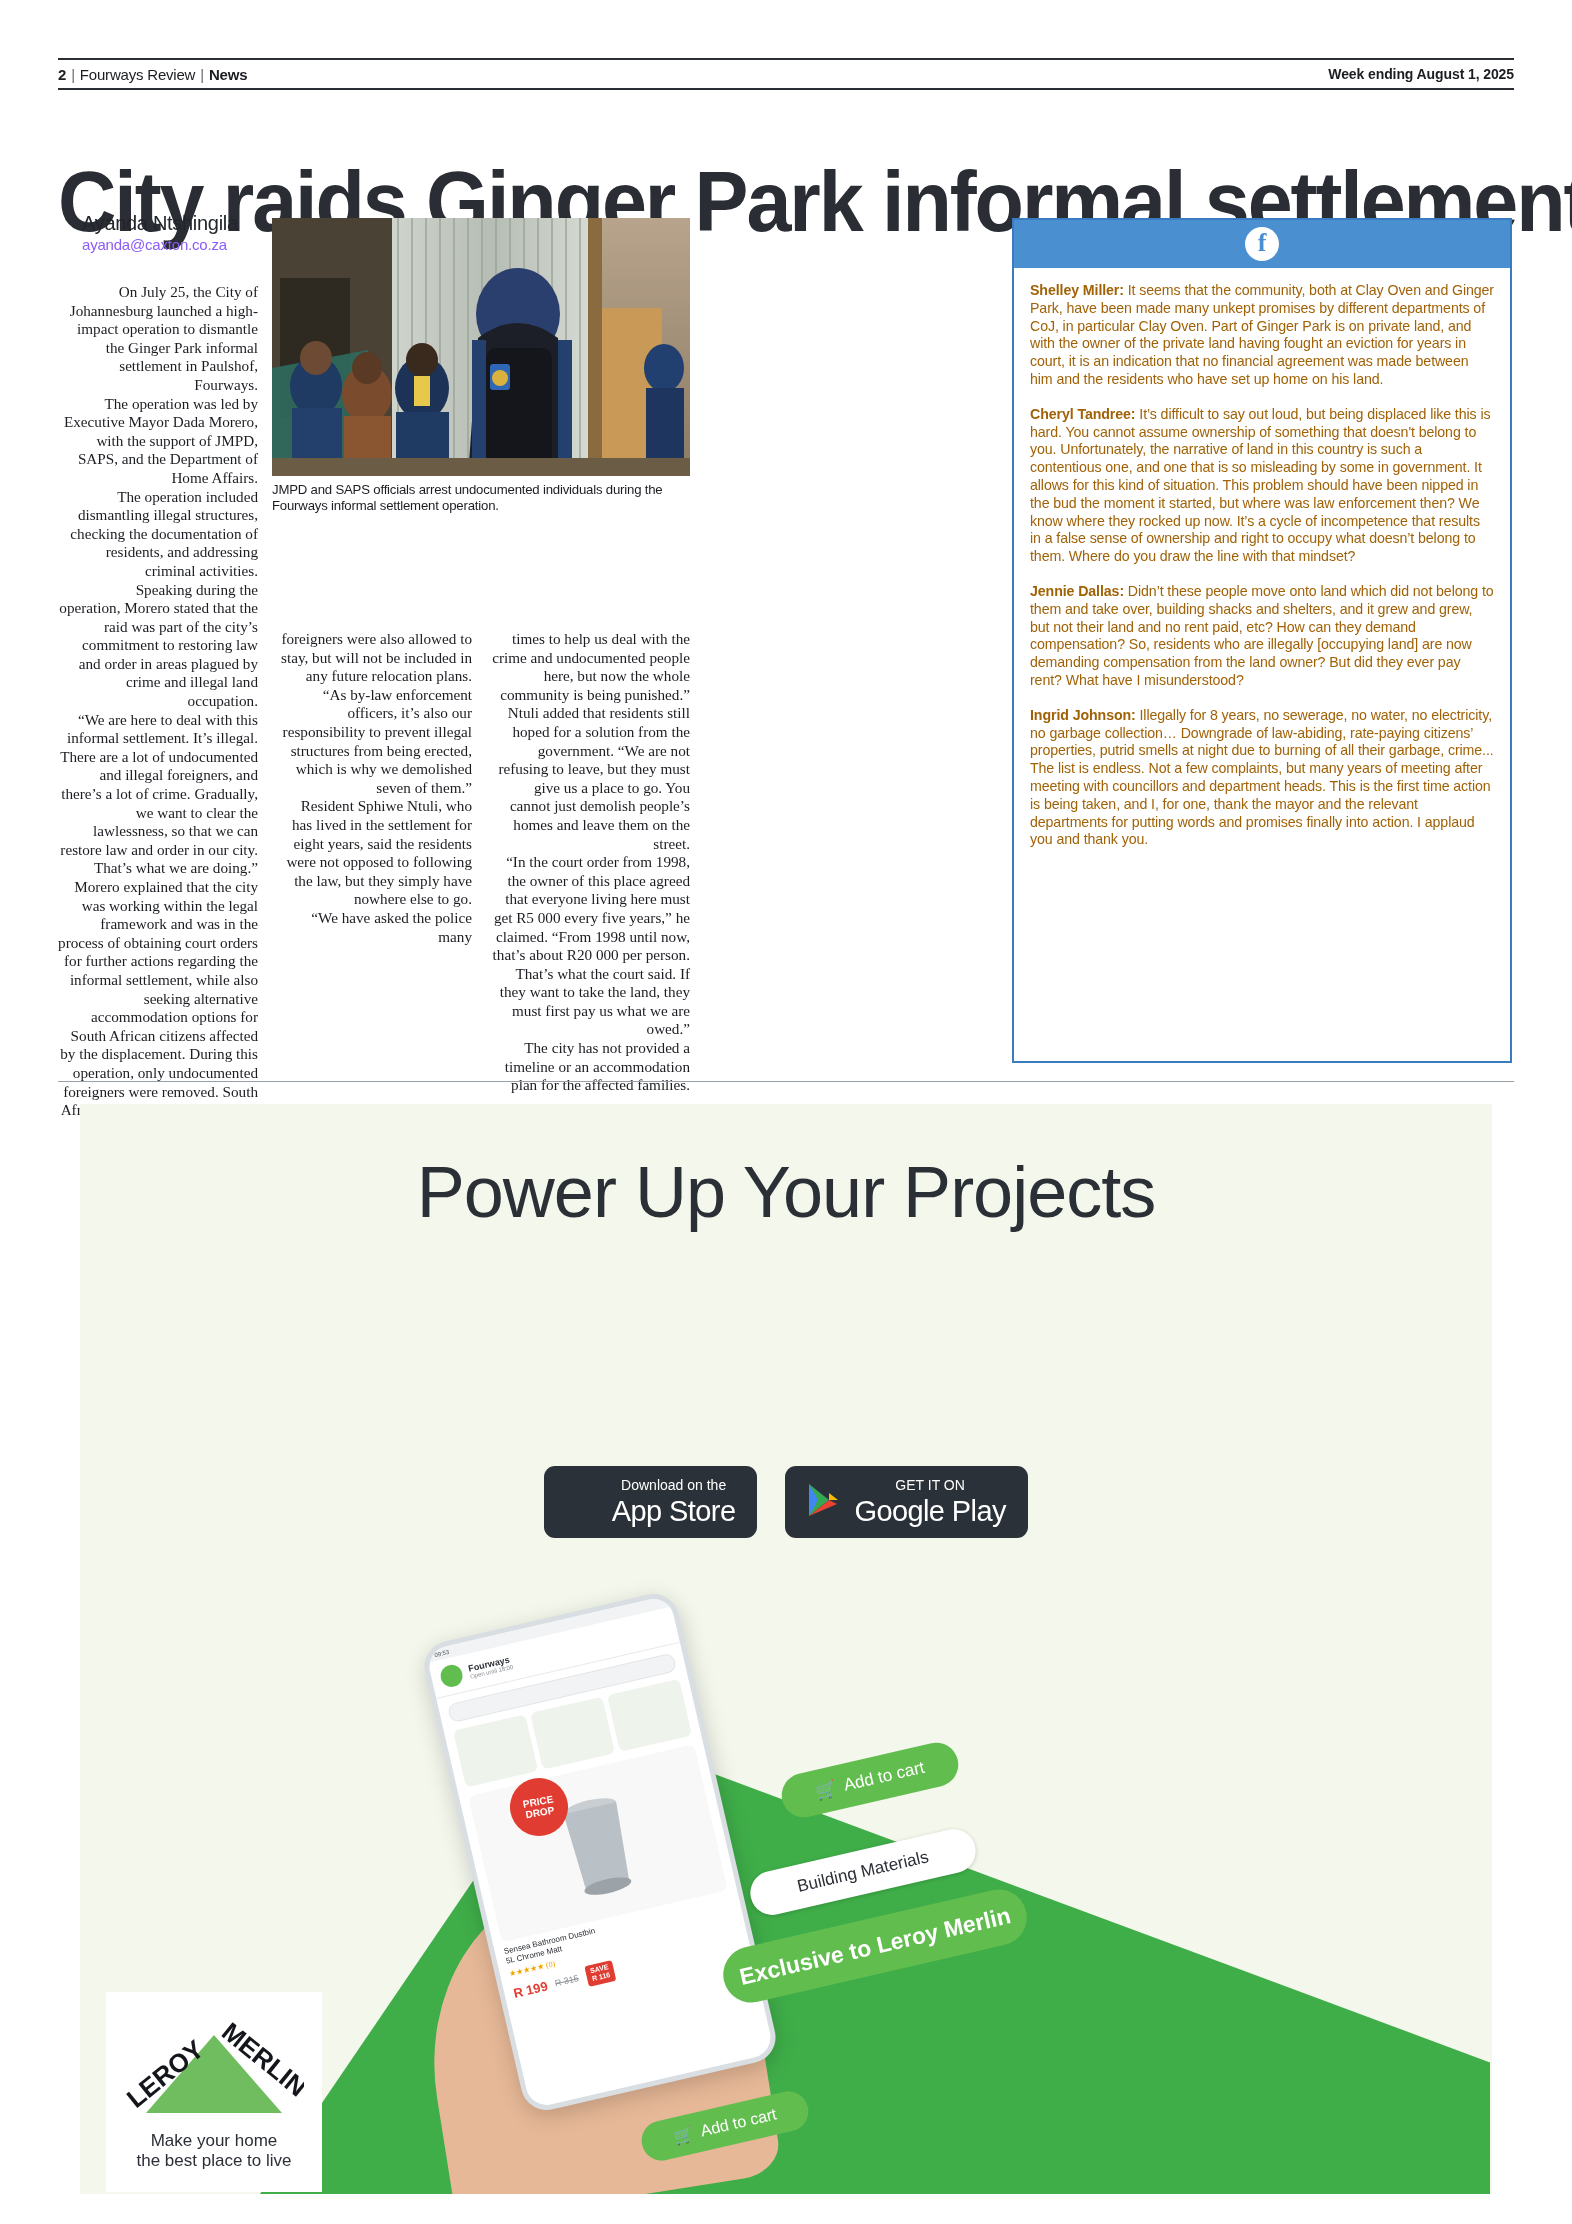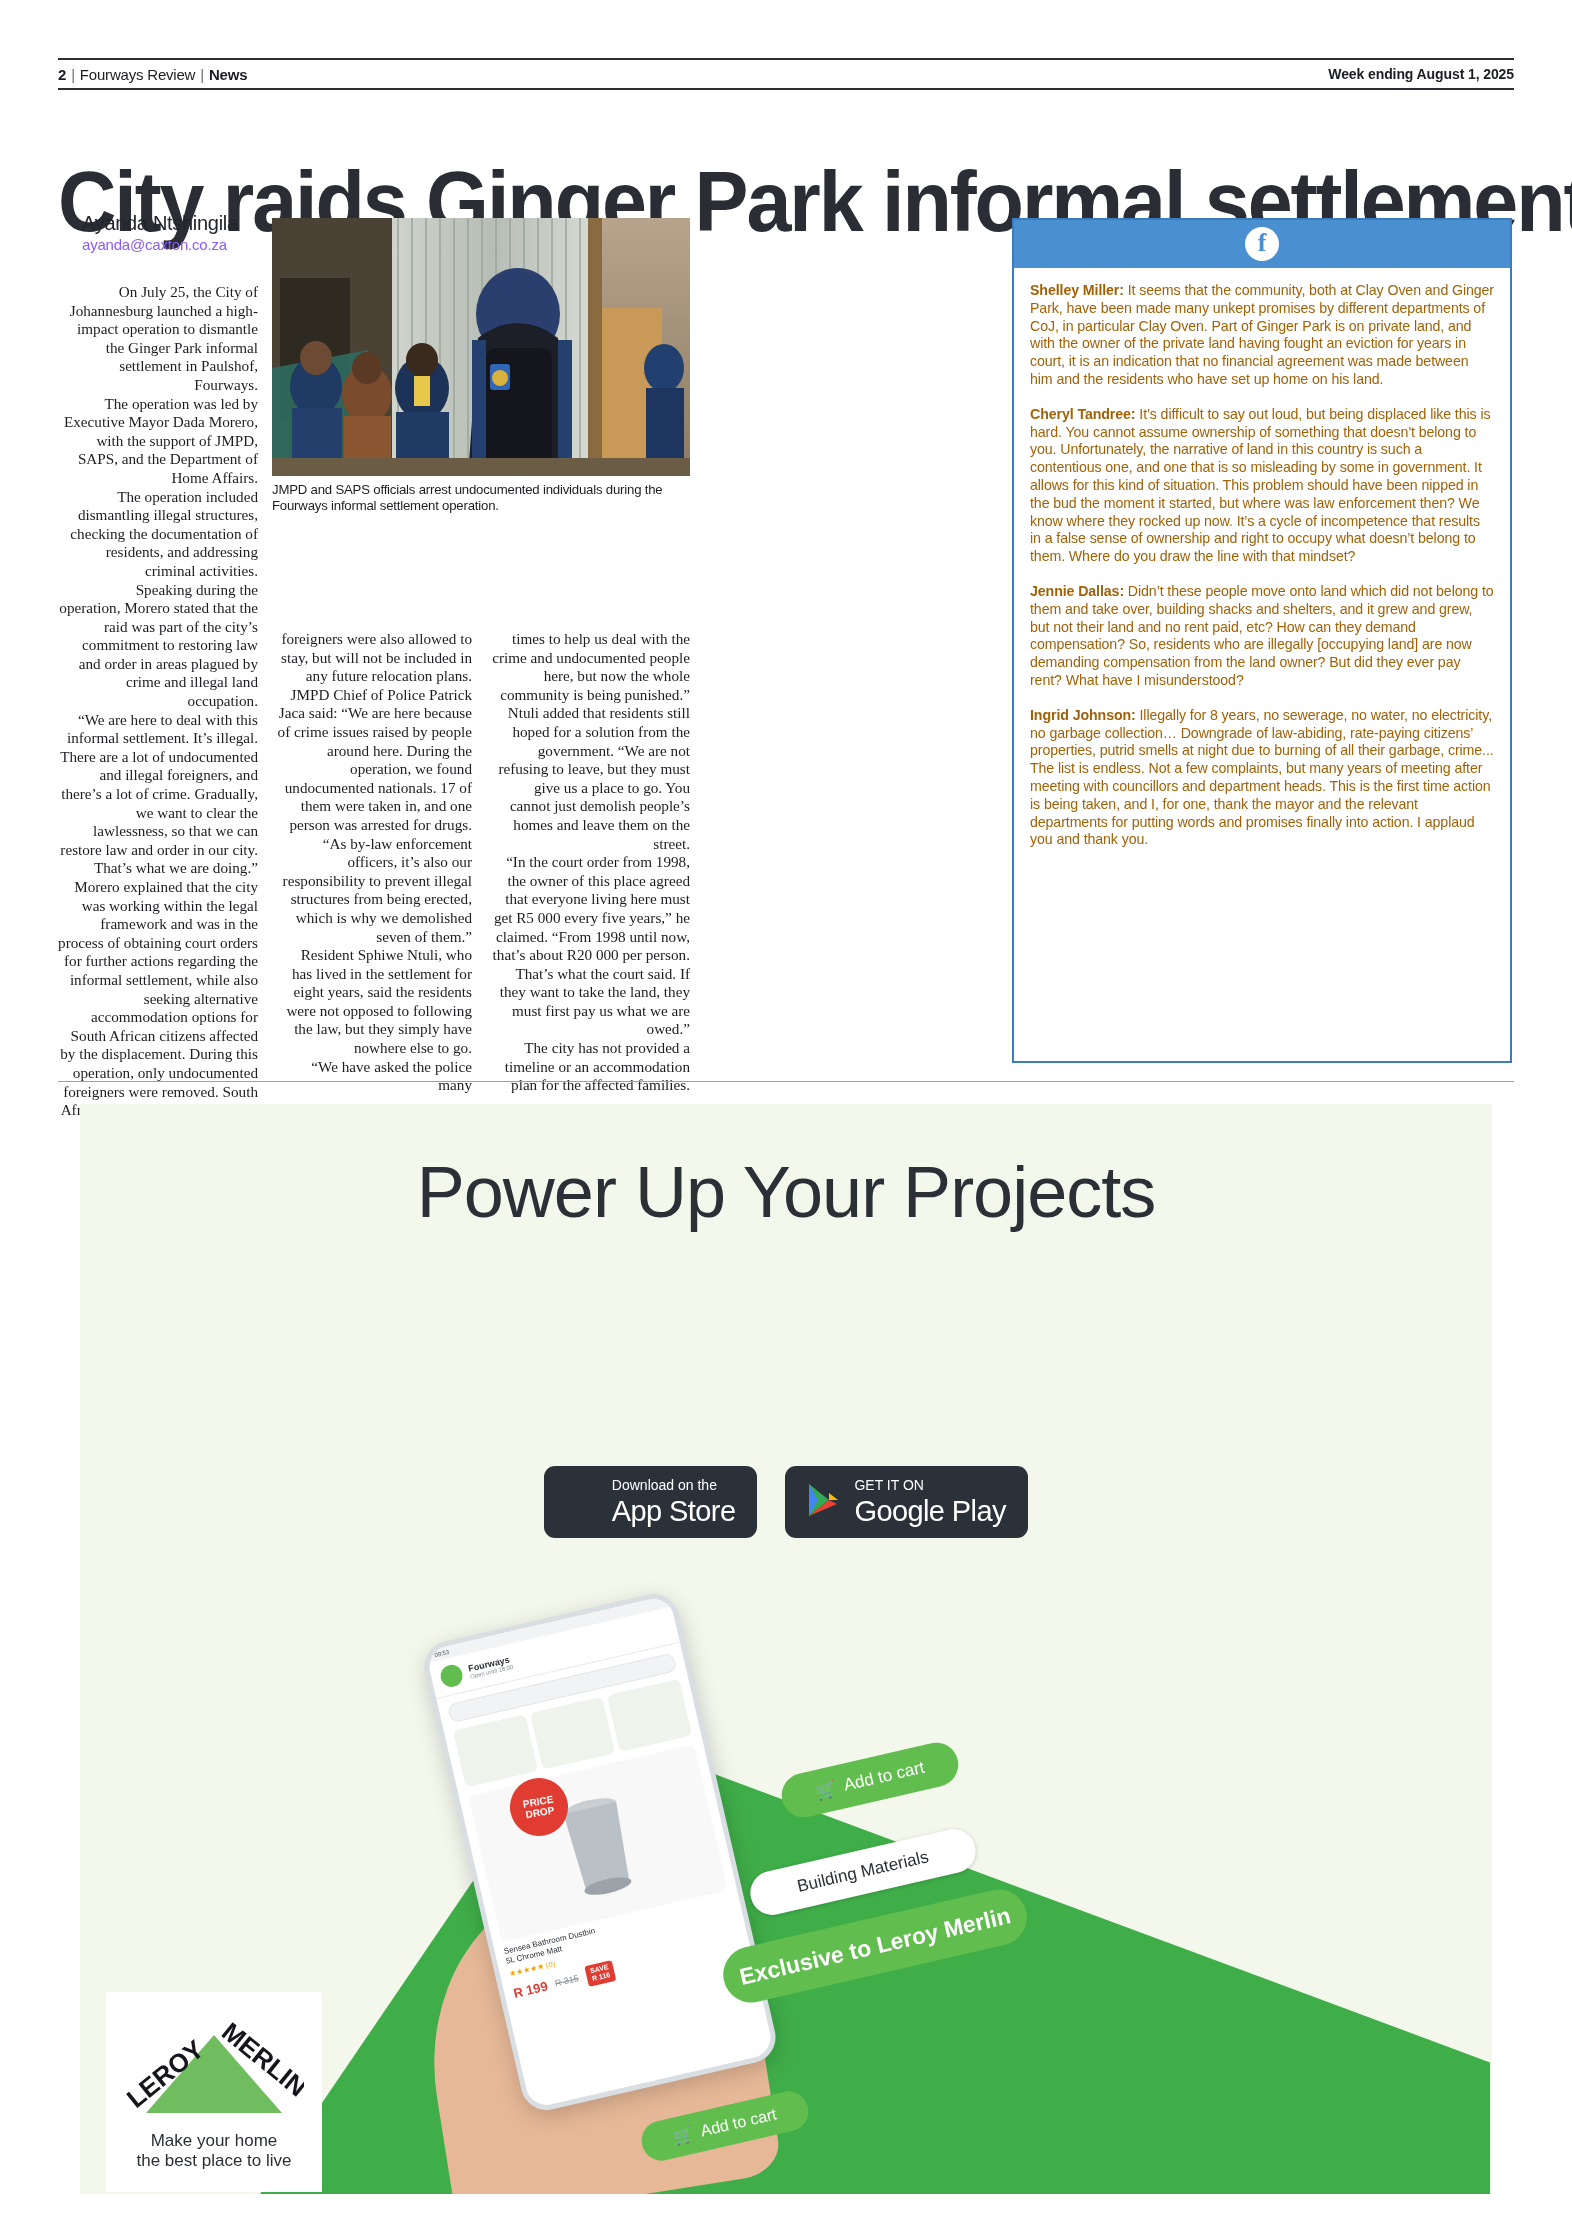--- a/index.html
+++ b/index.html
@@ -218,20 +218,21 @@
   }
 
   
   .badges {
     position: absolute;
     left: 0; top: 362px;
     width: 100%;
     display: flex;
     justify-content: center;
     gap: 28px;
+    text-align: center;
   }
   .badge {
     height: 72px;
     background: #2b3138;
     border-radius: 11px;
     display: flex;
     align-items: center;
     padding: 0 22px;
     gap: 13px;
     box-sizing: border-box;
@@ -501,21 +502,20 @@
       </g>
 
       <rect x="0" y="240" width="418" height="18" fill="#6b5c46"></rect>
     </svg>
   </div>
 
   <div class="photo-caption">JMPD and SAPS officials arrest undocumented individuals during the Fourways informal settlement operation.</div>
 
   <div class="col" id="col2">
     <p>foreigners were also allowed to stay, but will not be included in any future relocation plans.</p>
-    <p>JMPD Chief of Police Patrick Jaca said: “We are here because of crime issues raised by people around here. During the operation, we found undocumented nationals. 17 of them were taken in, and one person was arrested for drugs.</p>
     <p>“As by-law enforcement officers, it’s also our responsibility to prevent illegal structures from being erected, which is why we demolished seven of them.”</p>
     <p>Resident Sphiwe Ntuli, who has lived in the settlement for eight years, said the residents were not opposed to following the law, but they simply have nowhere else to go.</p>
     <p>“We have asked the police many</p>
   </div>
 
   <div class="col" id="col3">
     <p>times to help us deal with the crime and undocumented people here, but now the whole community is being punished.”</p>
     <p>Ntuli added that residents still hoped for a solution from the government. “We are not refusing to leave, but they must give us a place to go. You cannot just demolish people’s homes and leave them on the street.</p>
     <p>“In the court order from 1998, the owner of this place agreed that everyone living here must get R5 000 every five years,” he claimed. “From 1998 until now, that’s about R20 000 per person. That’s what the court said. If they want to take the land, they must first pay us what we are owed.”</p>
     <p>The city has not provided a timeline or an accommodation plan for the affected families.</p>

